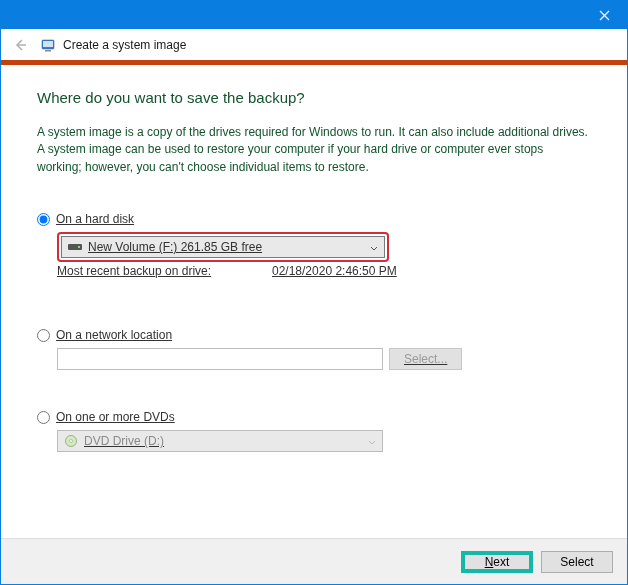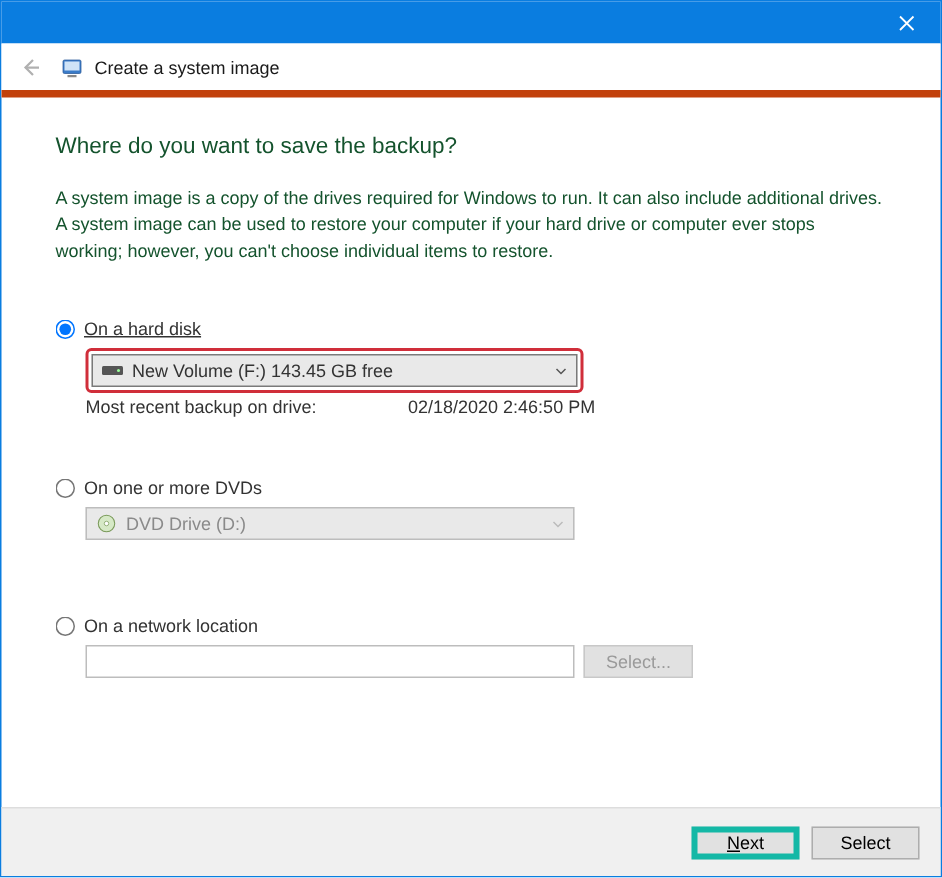--- a/index.html
+++ b/index.html
@@ -7,21 +7,21 @@
     .window { width: 628px; height: 585px; border: 1px solid #0a7de0; display: flex; flex-direction: column; }
     .titlebar { background: #0a7de0; height: 28px; display: flex; justify-content: flex-end; align-items: center; }
     .titlebar .close { width: 45px; height: 28px; display: flex; align-items: center; justify-content: center; color: #fff; font-size: 14px; cursor: pointer; }
     .header { background: #fff; height: 36px; display: flex; align-items: center; padding: 0 8px; border-bottom: 5px solid #c2410c; }
     .back { width: 22px; height: 22px; display: flex; align-items: center; justify-content: center; color: #b0b0b0; margin-right: 8px; }
     .header-icon { width: 18px; height: 18px; margin-right: 6px; display: flex; align-items: center; justify-content: center; }
     .header-title { color: #1a1a1a; font-size: 12px; }
     .content { flex: 1; padding: 24px 36px 10px 36px; color: #333; overflow: hidden; }
     .heading { color: #14532d; font-size: 15px; font-weight: 400; margin-bottom: 18px; }
     .desc { color: #14532d; font-size: 12px; line-height: 1.45; margin-bottom: 36px; }
-    .opt { margin-bottom: 12px; }
+    .opt { margin-bottom: 12px; text-decoration: underline; }
     .opt-row { display: flex; align-items: center; gap: 6px; margin-bottom: 6px; }
     .opt-row input[type=radio] { width: 13px; height: 13px; }
     .opt-label { font-size: 12px; }
     .opt-label.underline { text-decoration: underline; }
     .hd-wrap { margin-left: 20px; }
     .hd-box { border: 2px solid #d02e3a; border-radius: 4px; padding: 2px; width: 332px; }
     .select { border: 1px solid #7a7a7a; background: #e9e9e9; height: 22px; display: flex; align-items: center; padding: 0 6px; position: relative; }
     .select .sel-icon { width: 14px; height: 10px; margin-right: 6px; display: flex; align-items: center; justify-content: center; }
     .select .sel-text { flex: 1; font-size: 12px; }
     .select .chev { color: #555; font-size: 10px; }
@@ -85,32 +85,43 @@
       </div>
       <div class="hd-wrap">
         <div class="hd-box">
           <div class="select">
             <span class="sel-icon">
               <svg width="14" height="10" viewBox="0 0 14 10">
                   <rect x="0" y="2" width="14" height="6" rx="1" fill="#555"></rect>
                   <circle cx="11" cy="5" r="1" fill="#9f9"></circle>
                 </svg>
             </span>
-            <span class="sel-text">New Volume (F:)  143.45 GB free</span>
+            <span class="sel-text">New Volume (F:)  261.85 GB free</span>
             <span class="chev">
               <svg width="8" height="5" viewBox="0 0 8 5">
                   <path d="M1 1 L4 4 L7 1" stroke="#555" stroke-width="1" fill="none"></path>
                 </svg>
             </span>
           </div>
         </div>
         <div class="meta-row">
           <span class="ml">Most recent backup on drive:</span>
           <span>02/18/2020 2:46:50 PM</span>
         </div>
+      </div>
+    </div>
+
+    <div class="opt net-section">
+      <div class="opt-row">
+        <input type="radio" name="dest" style="">
+        <span class="opt-label">On a network location</span>
+      </div>
+      <div class="net-row">
+        <input class="net-input" type="text" disabled="" value="" style="">
+        <button class="btn dis" disabled="">Select...</button>
       </div>
     </div>
 
     <div class="opt dvd-section">
       <div class="opt-row">
         <input type="radio" name="dest" style="">
         <span class="opt-label">On one or more DVDs</span>
       </div>
       <div class="dvd-wrap">
         <div class="dvd-select">
@@ -123,31 +134,20 @@
           <span class="sel-text">DVD Drive (D:)</span>
           <span class="chev">
             <svg width="8" height="5" viewBox="0 0 8 5">
                 <path d="M1 1 L4 4 L7 1" stroke="#bbb" stroke-width="1" fill="none"></path>
               </svg>
           </span>
         </div>
       </div>
     </div>
 
-    <div class="opt net-section">
-      <div class="opt-row">
-        <input type="radio" name="dest" style="">
-        <span class="opt-label">On a network location</span>
-      </div>
-      <div class="net-row">
-        <input class="net-input" type="text" disabled="" value="" style="">
-        <button class="btn dis" disabled="">Select...</button>
-      </div>
-    </div>
-
   </div>
 
   <div class="footer">
     <button class="btn-next"><span class="u">N</span><span>ext</span></button>
     <button class="btn-cancel">Select</button>
   </div>
 
 </div>
 
 </body></html>

